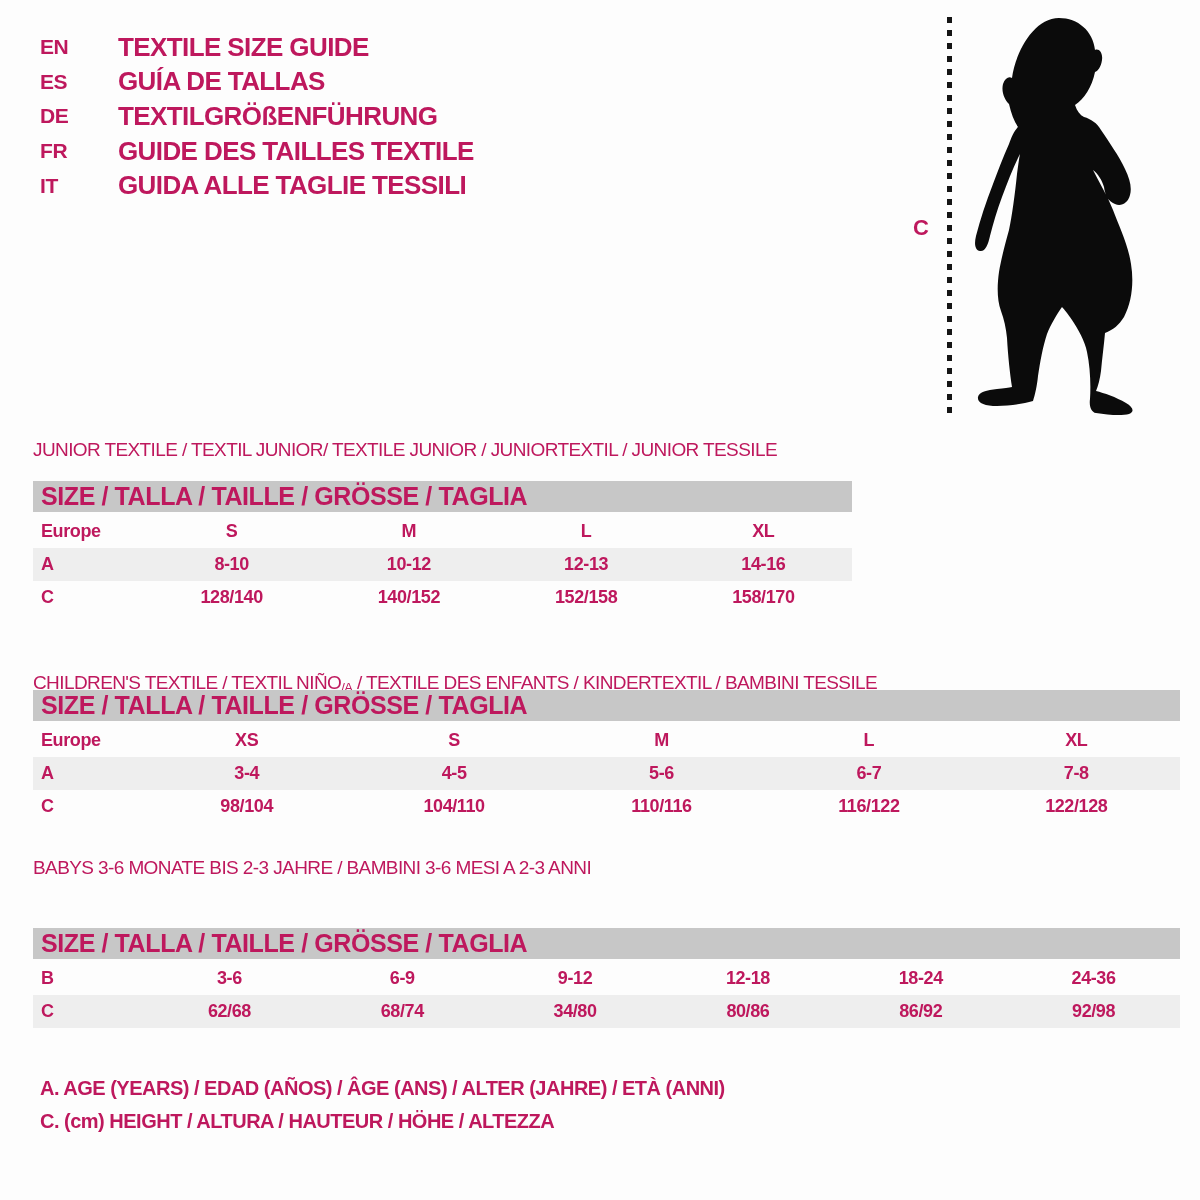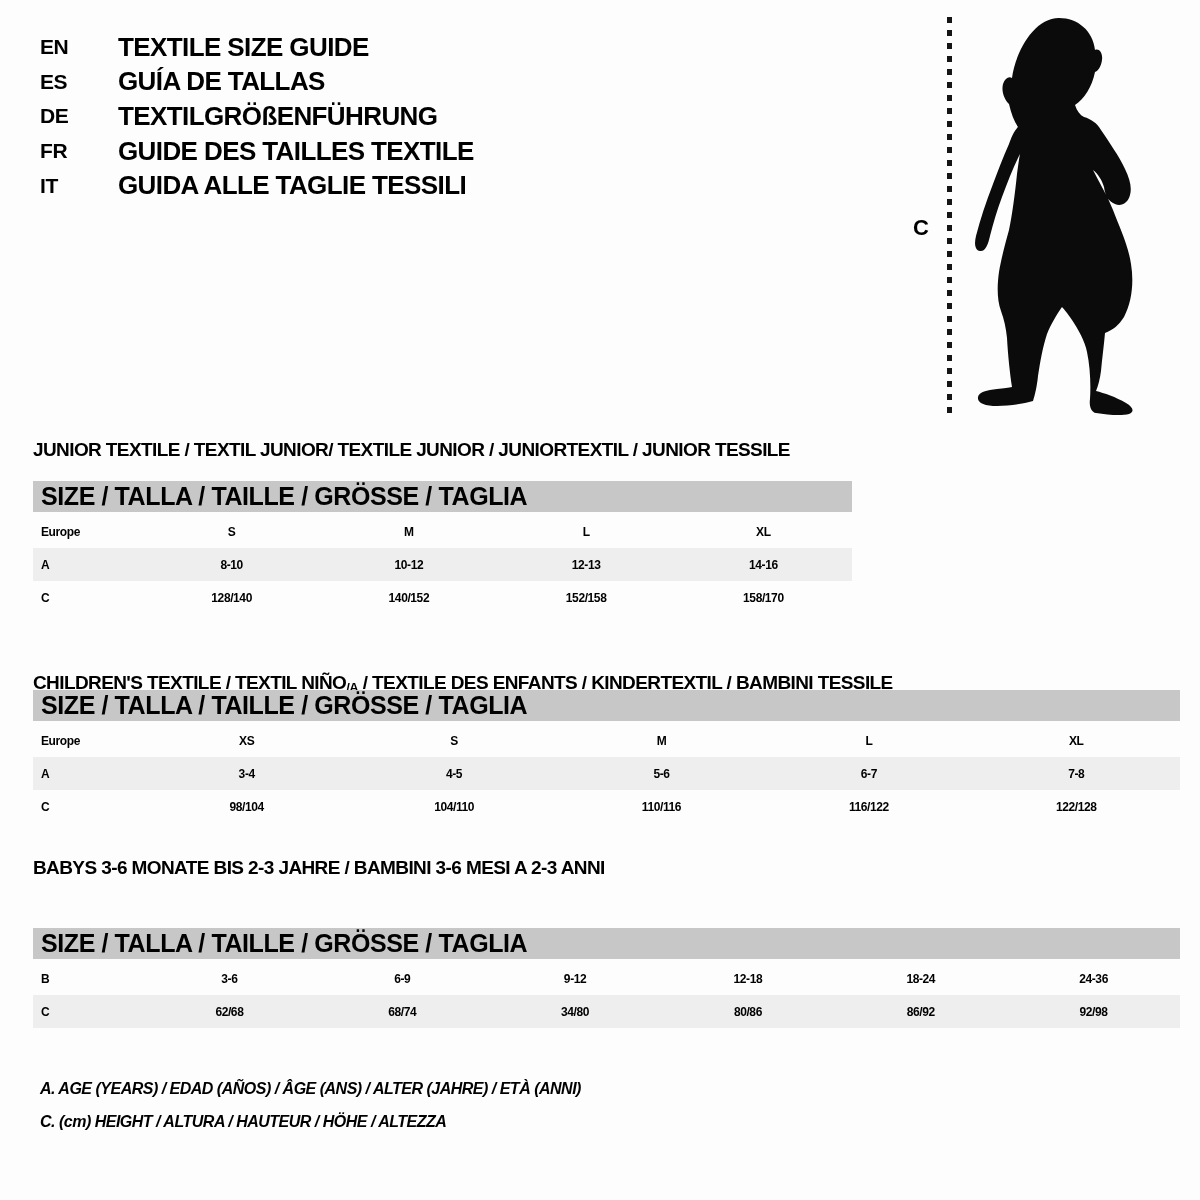--- a/index.html
+++ b/index.html
@@ -1,62 +1,62 @@
 <!DOCTYPE html>
 <html><head>
 <meta charset="utf-8">
 <style>
   html,body{margin:0;padding:0;}
   .canvas{
     position:relative;width:1200px;height:1200px;
-    background:#fdfdfd;color:#000000;
+    background:#fdfdfd;color:#be185d;
     font-family:"Liberation Sans",sans-serif;
     overflow:hidden;
   }
   
   .lang-list{position:absolute;left:40px;top:30px;}
   .lang-row{height:34.6px;display:flex;align-items:center;}
   .lang-code{width:78px;font-size:21px;font-weight:bold;letter-spacing:-0.4px;}
   .lang-title{font-size:26px;font-weight:bold;letter-spacing:-0.6px;white-space:nowrap;}
   
   .dash-line{
     position:absolute;left:947px;top:17px;width:5px;height:400px;
     background:repeating-linear-gradient(to bottom,#151515 0 6px,transparent 6px 13px);
   }
   .measure-label{position:absolute;left:913px;top:215px;font-size:22px;font-weight:bold;}
   .toddler{position:absolute;left:972px;top:14px;}
   
   .section-title{
-    position:absolute;left:33px;font-size:19px;font-weight:bold;
+    position:absolute;left:33px;font-size:19px;font-weight:normal;
     letter-spacing:-0.6px;white-space:nowrap;line-height:33px;
   }
   .title-sub{font-size:13px;vertical-align:-3px;}
   
   table.size-table{
     position:absolute;left:33px;border-collapse:collapse;table-layout:fixed;
   }
   table.t1{top:481px;width:819px;}
   table.t2{top:690px;width:1147px;}
   table.t3{top:928px;width:1147px;}
   col.lbl{width:110px;}
   .size-table td{
     height:33px;padding:0;text-align:center;
-    font-weight:bold;font-size:12px;letter-spacing:-0.4px;
+    font-weight:bold;font-size:18px;letter-spacing:-0.4px;
   }
   .size-table td.lbl-cell{text-align:left;padding-left:8px;}
   tr.hdr td{
     background:#c7c7c7;height:31px;text-align:left;padding-left:8px;
     font-size:25px;border-bottom:3px solid #fdfdfd;
   }
   tr.alt td{background:#eeeeee;}
   
   .legend{position:absolute;left:40px;top:1072px;}
   .legend-line{
     height:33px;display:flex;align-items:center;
-    font-size:16px;font-weight:bold;letter-spacing:-0.5px;white-space:nowrap;font-style:italic;
+    font-size:20px;font-weight:bold;letter-spacing:-0.5px;white-space:nowrap;
   }
 </style>
 </head>
 <body>
 
 <div class="canvas">
 
   <div class="lang-list">
     <div class="lang-row">
       <span class="lang-code">EN</span>

